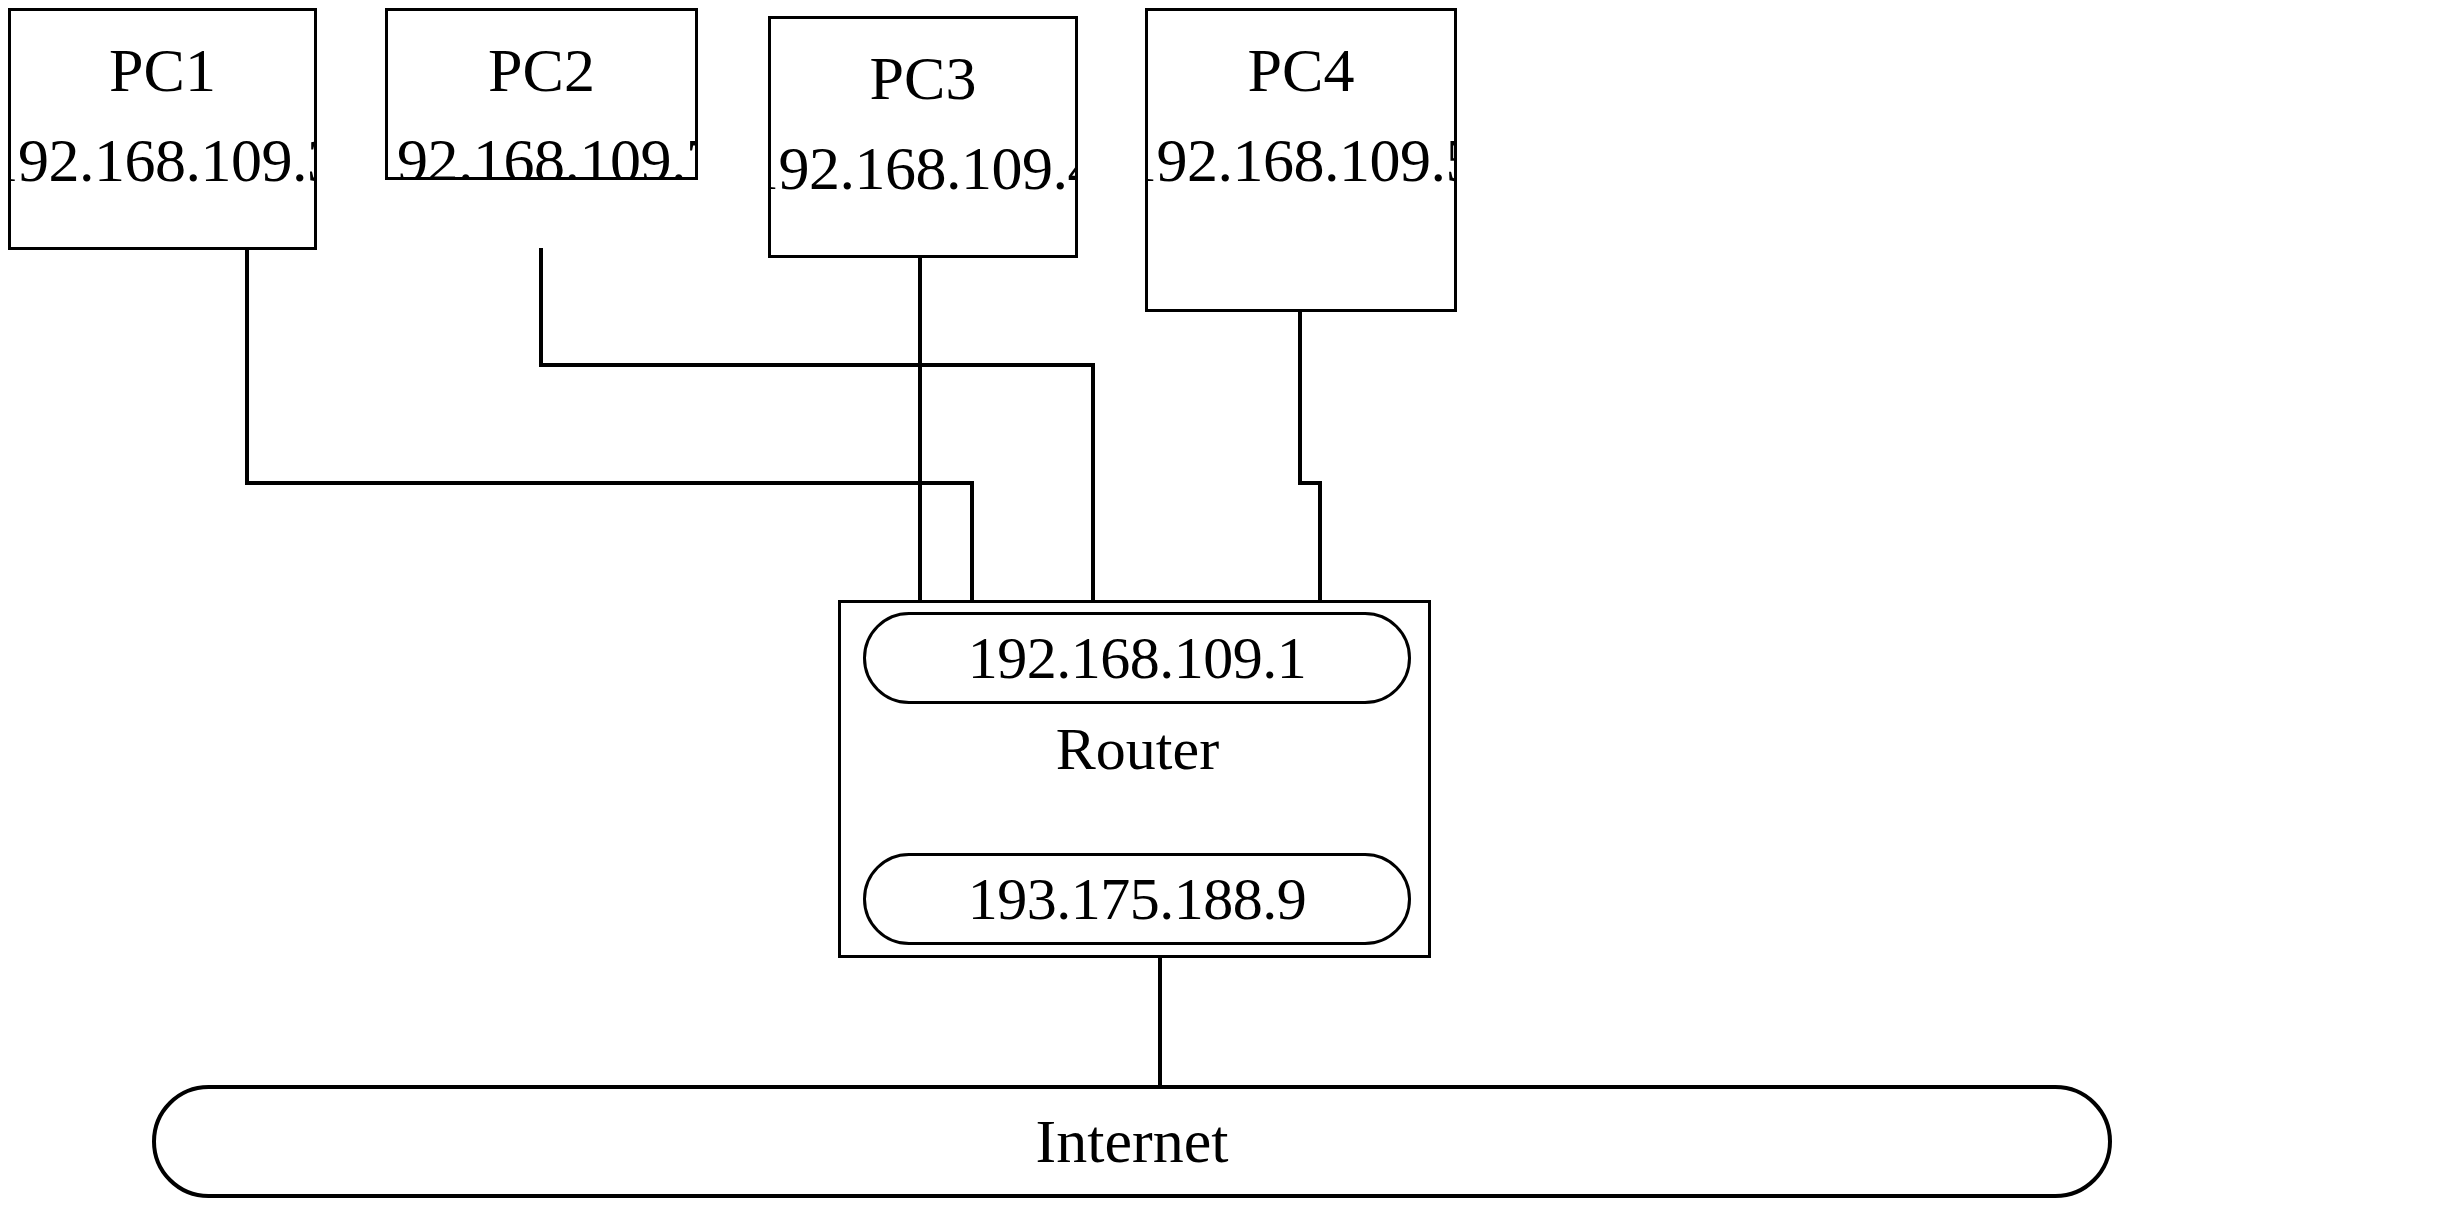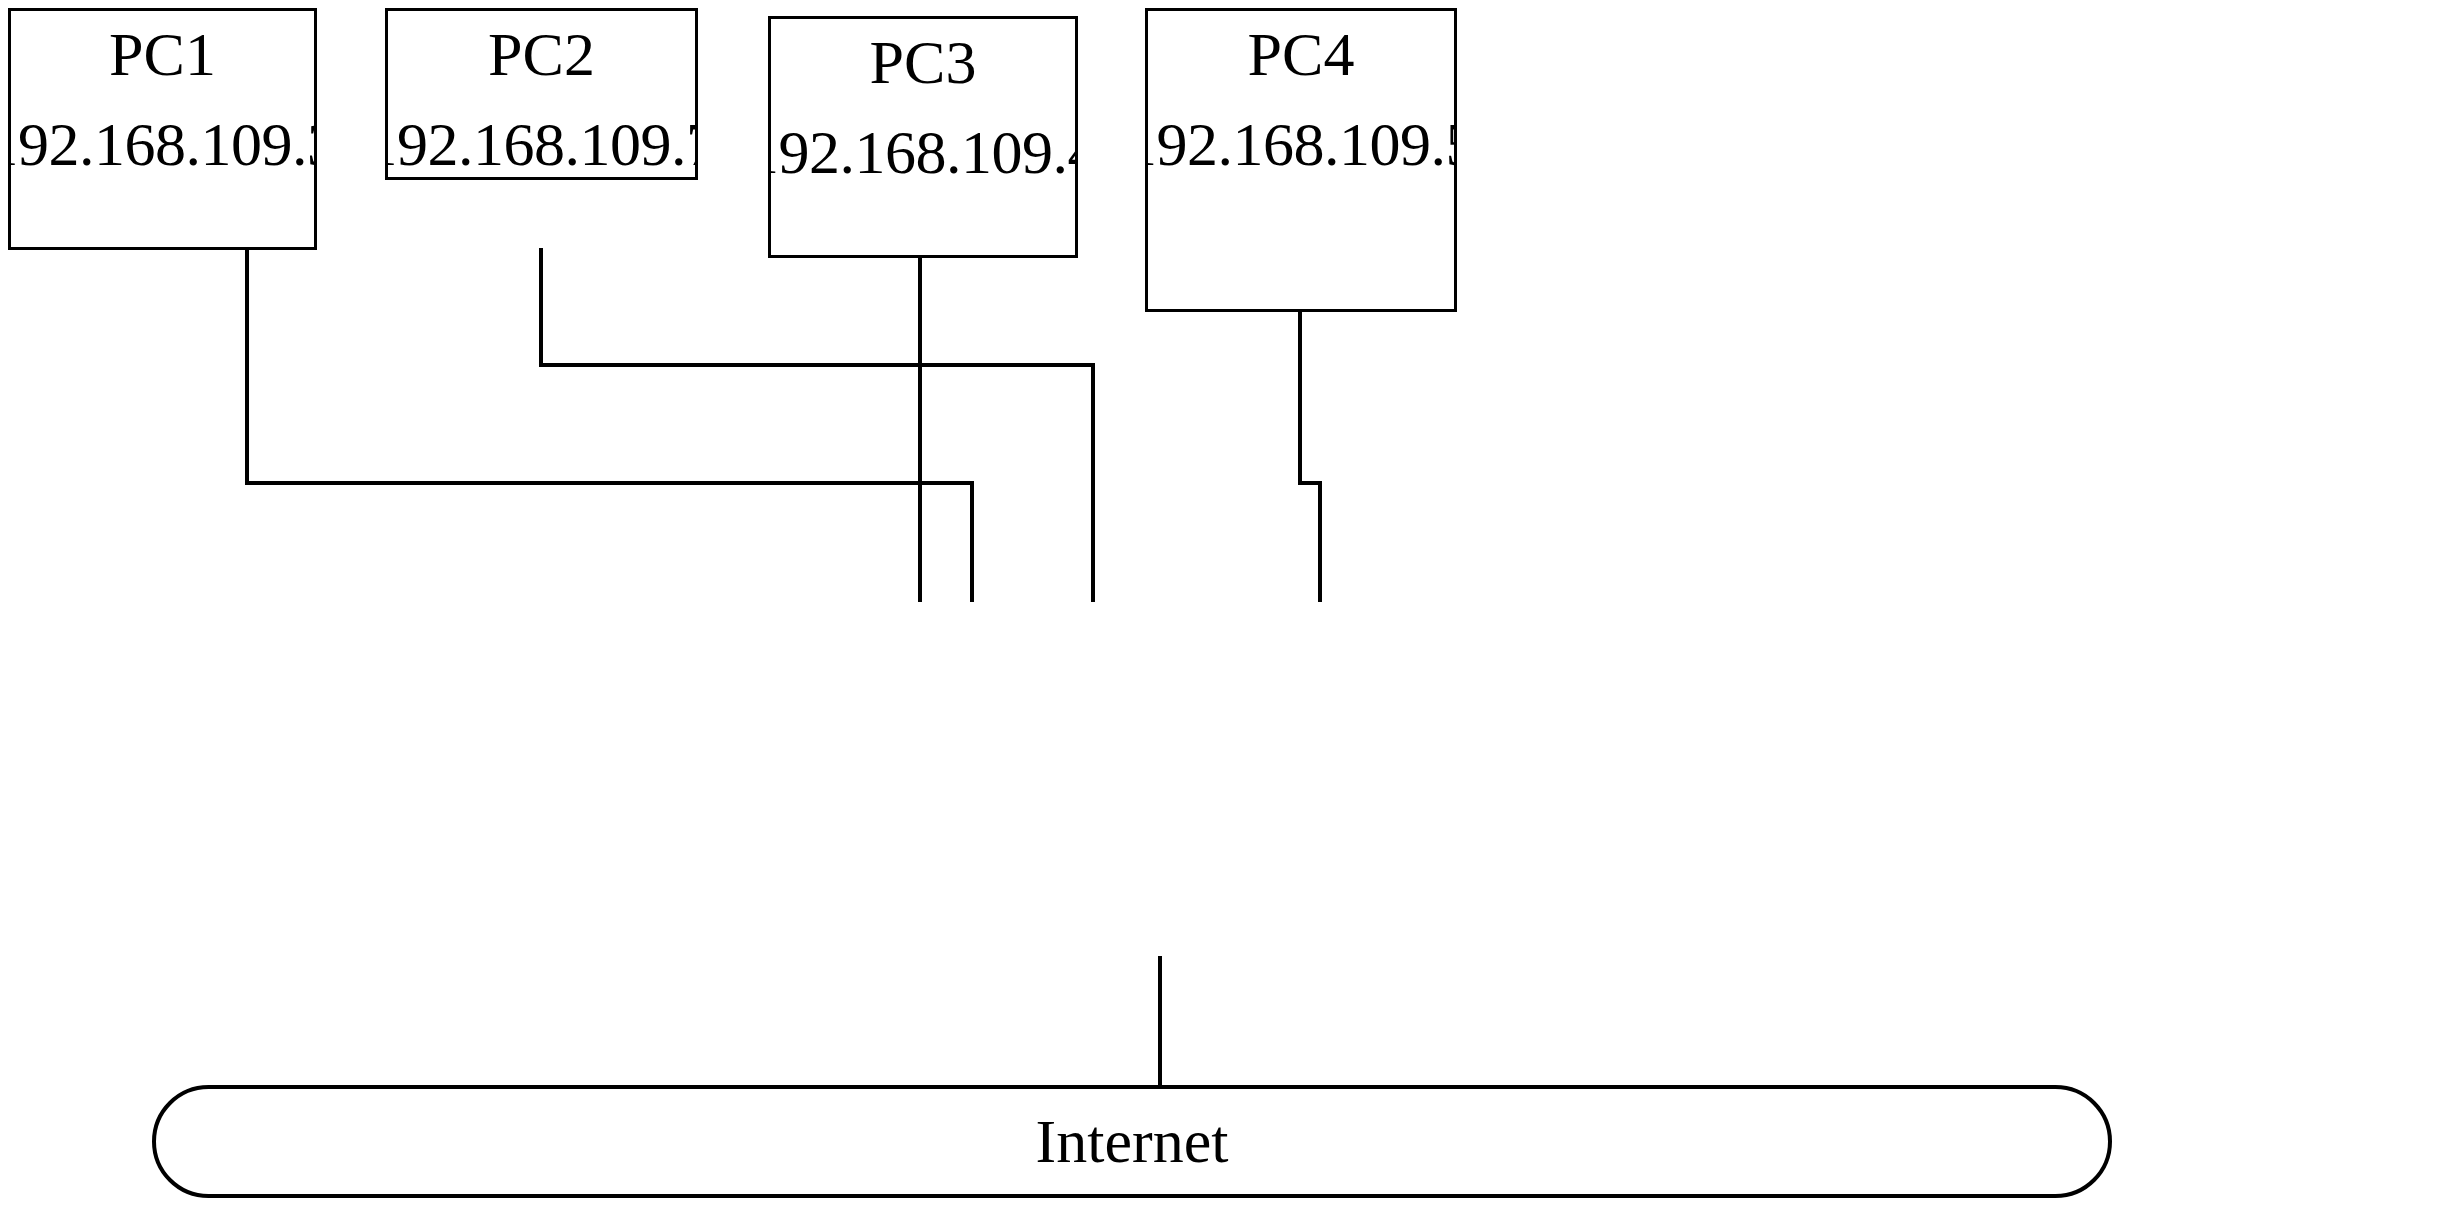--- a/index.html
+++ b/index.html
@@ -34,21 +34,21 @@
     background: #ffffff;
     display: flex;
     flex-direction: column;
     align-items: center;
     justify-content: flex-start;
     overflow: hidden;
   }
   .pc-name {
     font-size: 62px;
     line-height: 1.0;
-    margin-top: 12px;
+    margin-top: 28px;
     white-space: nowrap;
   }
   .pc-ip {
     font-size: 62px;
     line-height: 1.0;
     margin-top: 28px;
     white-space: nowrap;
     letter-spacing: -0.5px;
   }
   #router-box {
@@ -141,20 +141,25 @@
   <div class="node-box" id="pc-box-3" style="left:768px; top:16px; width:310px; height:242px;">
     <div class="pc-name">PC3</div>
     <div class="pc-ip">192.168.109.4</div>
   </div>
 
   <div class="node-box" id="pc-box-4" style="left:1145px; top:8px; width:312px; height:304px;">
     <div class="pc-name">PC4</div>
     <div class="pc-ip">192.168.109.5</div>
   </div>
 
+  <div id="router-box">
+    <div class="ip-pill" id="router-ip-private">192.168.109.1</div>
+    <div id="router-label">Router</div>
+    <div class="ip-pill" id="router-ip-public">193.175.188.9</div>
+  </div>
 
 
 
   <div id="internet-pill">
     <span>Internet</span>
   </div>
 
 </div>
 
 </body></html>

